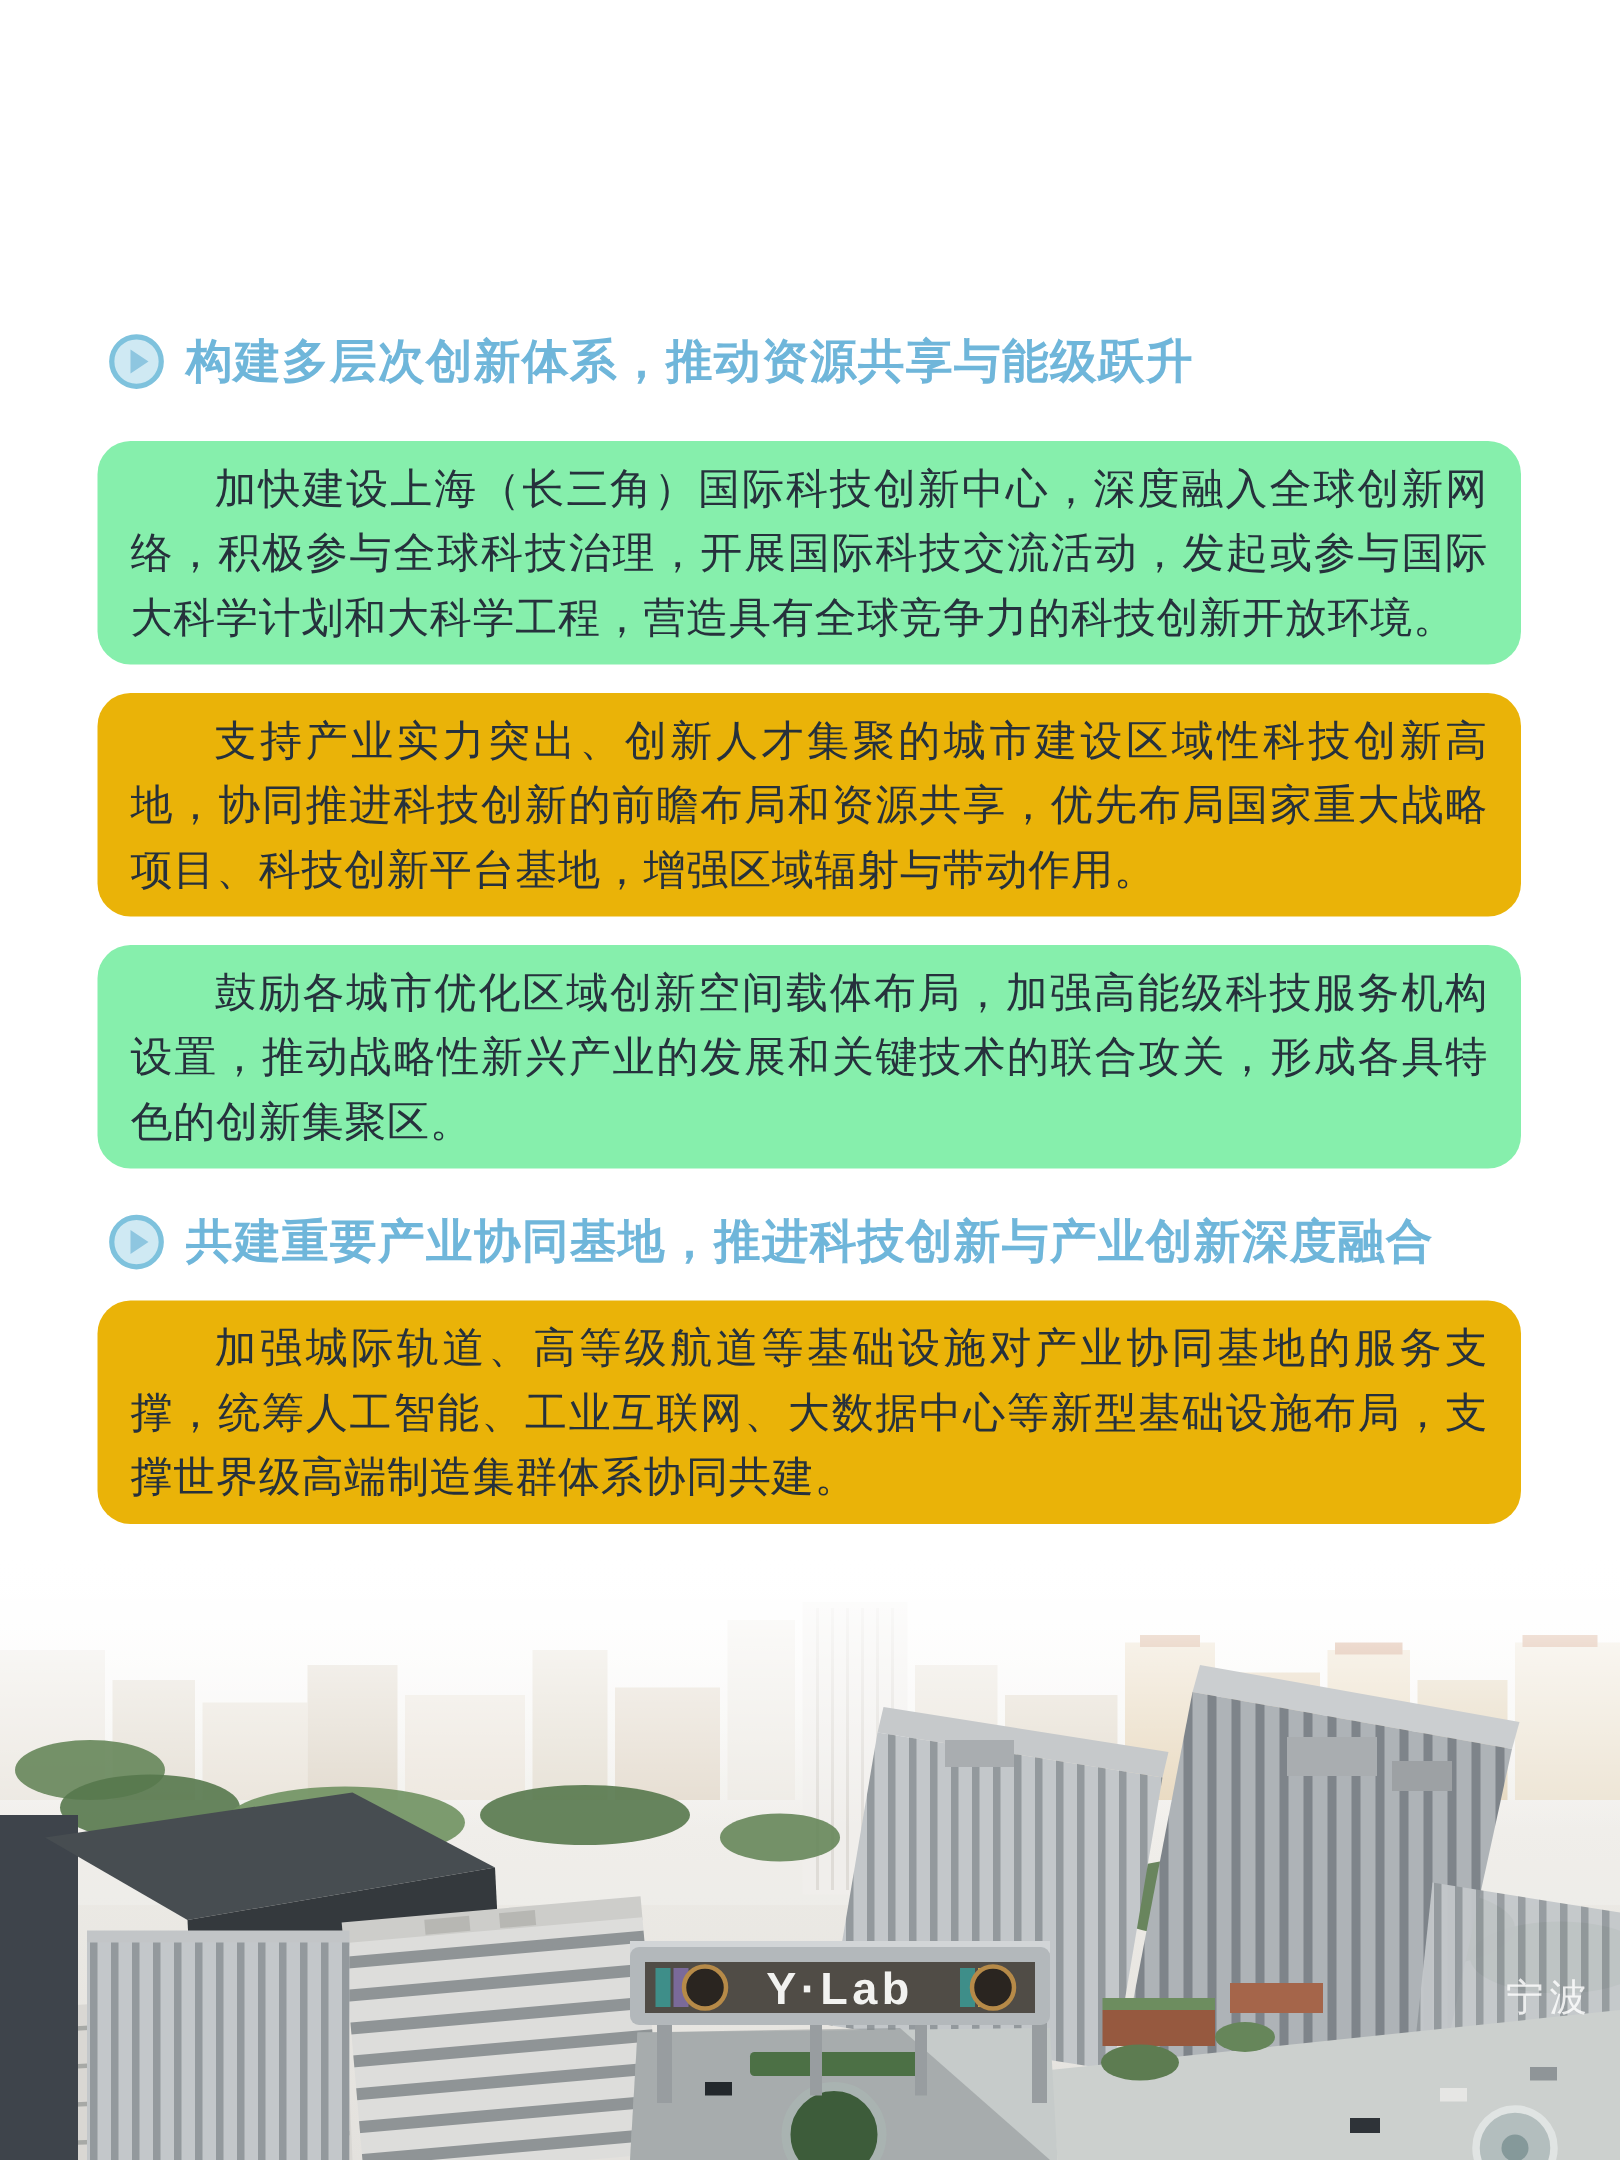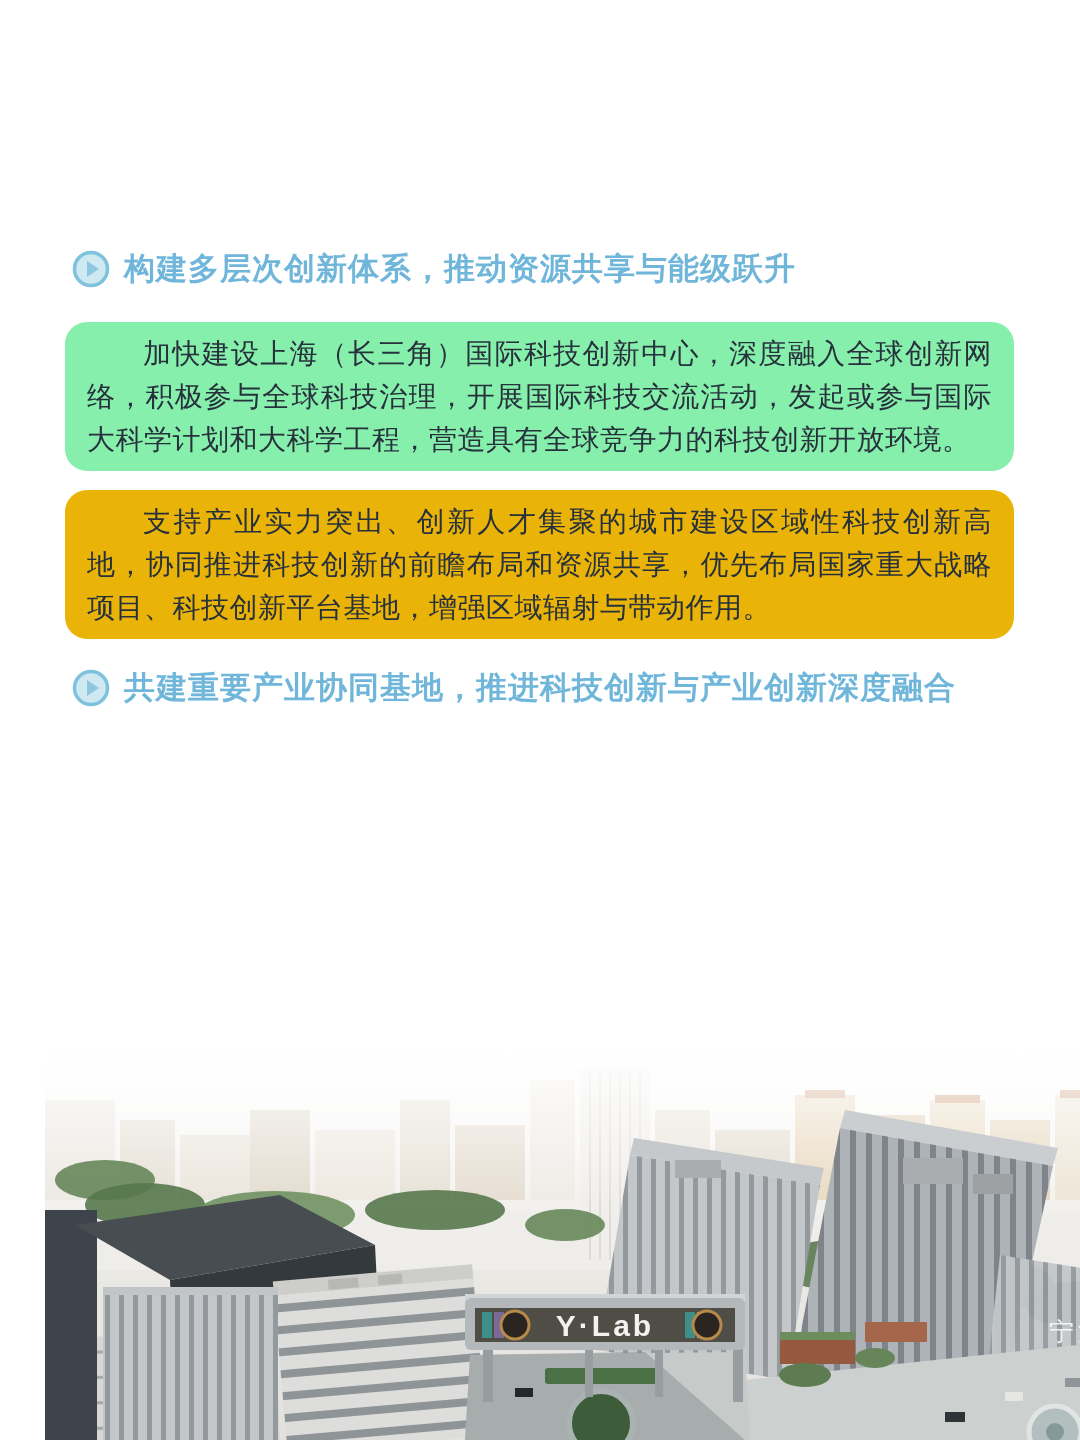--- a/index.html
+++ b/index.html
@@ -4,25 +4,25 @@
 <style>
   html,body{margin:0;padding:0;background:#ffffff;}
   .page{
     position:relative;
     width:1080px;height:1440px;
     background:#ffffff;
     overflow:hidden;
     font-family:"Liberation Sans",sans-serif;
   }
   .photo{
-    position:absolute;top:1040px;left:0;width:908px;height:400px;margin-left:45px;
+    position:absolute;top:1040px;left:0;width:908px;height:400px;
   }
   .content{position:relative;z-index:2;}
   .section-heading{
-    display:flex;align-items:center;gap:14px;padding-left:72px;margin-top:28px;
+    display:flex;align-items:center;gap:14px;padding-left:72px;
   }
   .section-heading .title{
     font-size:31px;font-weight:bold;color:#6fb6da;
     letter-spacing:1px;margin:0;
   }
   .bullet{width:38px;height:38px;flex:0 0 auto;display:block;}
   .sh1{padding-top:220px;margin-bottom:32px;}
   .sh2{margin-top:28px;margin-bottom:18px;}
   .box{
     margin:0 66px 19px 65px;
@@ -216,25 +216,31 @@
     </div>
 
     <div class="box light">
       <p>加快建设上海（长三角）国际科技创新中心，深度融入全球创新网络，积极参与全球科技治理，开展国际科技交流活动，发起或参与国际大科学计划和大科学工程，营造具有全球竞争力的科技创新开放环境。</p>
     </div>
 
     <div class="box medium">
       <p>支持产业实力突出、创新人才集聚的城市建设区域性科技创新高地，协同推进科技创新的前瞻布局和资源共享，优先布局国家重大战略项目、科技创新平台基地，增强区域辐射与带动作用。</p>
     </div>
 
+    <div class="box light">
+      <p>鼓励各城市优化区域创新空间载体布局，加强高能级科技服务机构设置，推动战略性新兴产业的发展和关键技术的联合攻关，形成各具特色的创新集聚区。</p>
+    </div>
 
     <div class="section-heading sh2">
       <svg class="bullet" viewBox="0 0 38 38">
         <circle cx="19" cy="19" r="16.5" fill="#cfe9f3" stroke="#7ec2dd" stroke-width="3.5"></circle>
         <path d="M15 11 L27 19 L15 27 Z" fill="#8ec6e0"></path>
       </svg>
       <h2 class="title">共建重要产业协同基地，推进科技创新与产业创新深度融合</h2>
     </div>
 
 
+    <div class="box medium">
+      <p>加强城际轨道、高等级航道等基础设施对产业协同基地的服务支撑，统筹人工智能、工业互联网、大数据中心等新型基础设施布局，支撑世界级高端制造集群体系协同共建。</p>
+    </div>
 
   </div>
 </div>
 
 </body></html>

